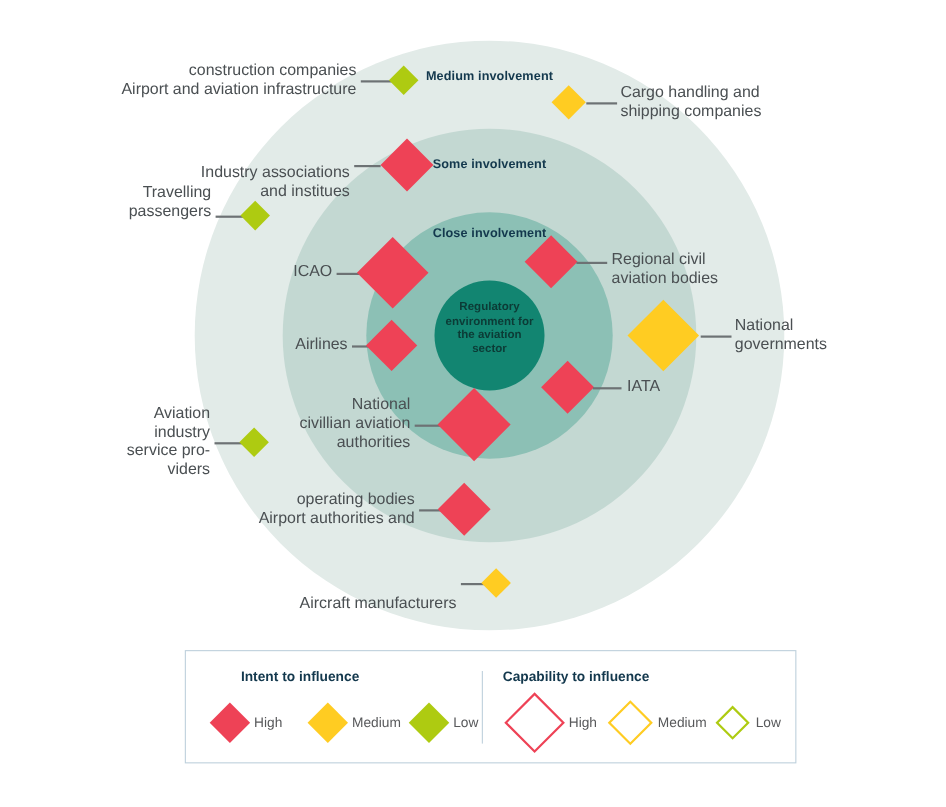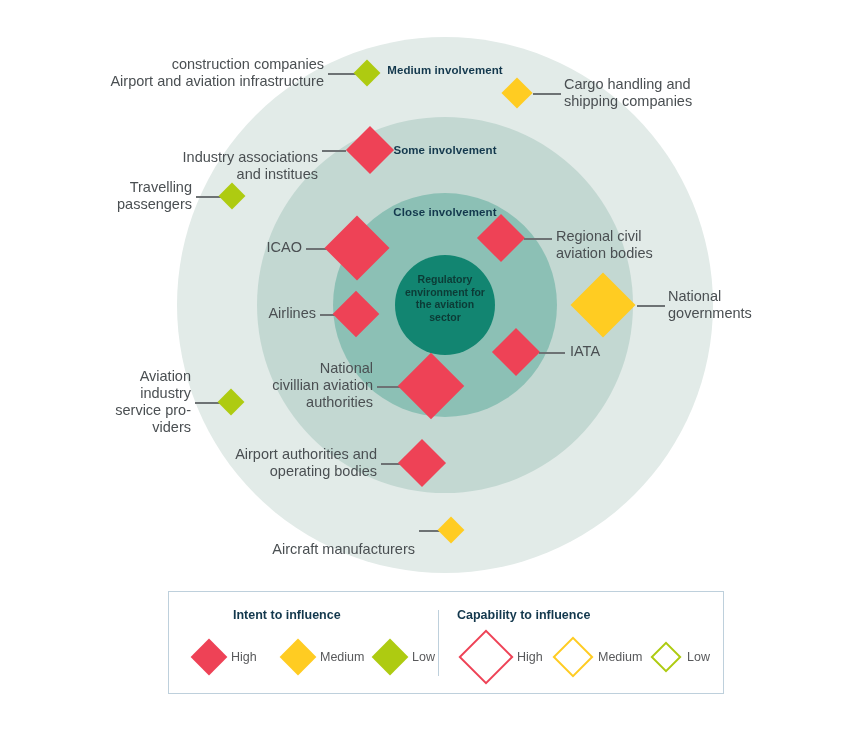--- a/index.html
+++ b/index.html
@@ -155,21 +155,21 @@
 
   <div class="leader" style="left:322px; top:150px; width:24px;"></div>
   <div class="marker red" style="left:370px; top:150px; width:34px; height:34px;"></div>
   <div class="callout r" style="left:110px; top:133px; width:208px;margin-top:16px;">
     <div>Industry associations</div>
     <div>and institues</div>
   </div>
 
   <div class="leader" style="left:196px; top:196px; width:26px;"></div>
   <div class="marker green" style="left:232px; top:196px; width:19px; height:19px;"></div>
-  <div class="callout r" style="left:60px; top:179px; width:132px;">
+  <div class="callout r" style="left:60px; top:167px; width:132px;">
     <div>Travelling</div>
     <div>passengers</div>
   </div>
 
   <div class="leader" style="left:306px; top:248px; width:24px;"></div>
   <div class="marker red" style="left:357px; top:248px; width:46px; height:46px;"></div>
   <div class="callout r" style="left:200px; top:239px; width:102px;">
     <div>ICAO</div>
   </div>
 
@@ -212,35 +212,35 @@
   <div class="callout r" style="left:62px; top:368px; width:129px;">
     <div>Aviation</div>
     <div>industry</div>
     <div>service pro-</div>
     <div>viders</div>
   </div>
 
   <div class="leader" style="left:381px; top:463px; width:24px;"></div>
   <div class="marker red" style="left:422px; top:463px; width:34px; height:34px;"></div>
   <div class="callout r" style="left:170px; top:446px; width:207px;">
+    <div>operating bodies</div>
     <div>Airport authorities and</div>
-    <div>operating bodies</div>
   </div>
 
   <div class="leader" style="left:419px; top:530px; width:26px;"></div>
   <div class="marker yellow" style="left:451px; top:530px; width:19px; height:19px;"></div>
   <div class="callout r" style="left:210px; top:521px; width:205px;margin-top:20px;">
     <div>Aircraft manufacturers</div>
   </div>
 
   <div id="legend">
 
     <div class="legend-divider"></div>
 
-    <div class="legend-title" style="left:22px; top:16px;padding-left:42px;">Intent to influence</div>
+    <div class="legend-title" style="left:8px; top:16px;padding-left:42px;">Intent to influence</div>
 
     <div class="legend-item">
       <div class="legend-diamond fill-red" style="left:40px; top:65px; width:26px; height:26px;"></div>
       <div class="legend-text" style="left:62px; top:65px;">High</div>
     </div>
 
     <div class="legend-item">
       <div class="legend-diamond fill-yellow" style="left:129px; top:65px; width:26px; height:26px;"></div>
       <div class="legend-text" style="left:151px; top:65px;">Medium</div>
     </div>

